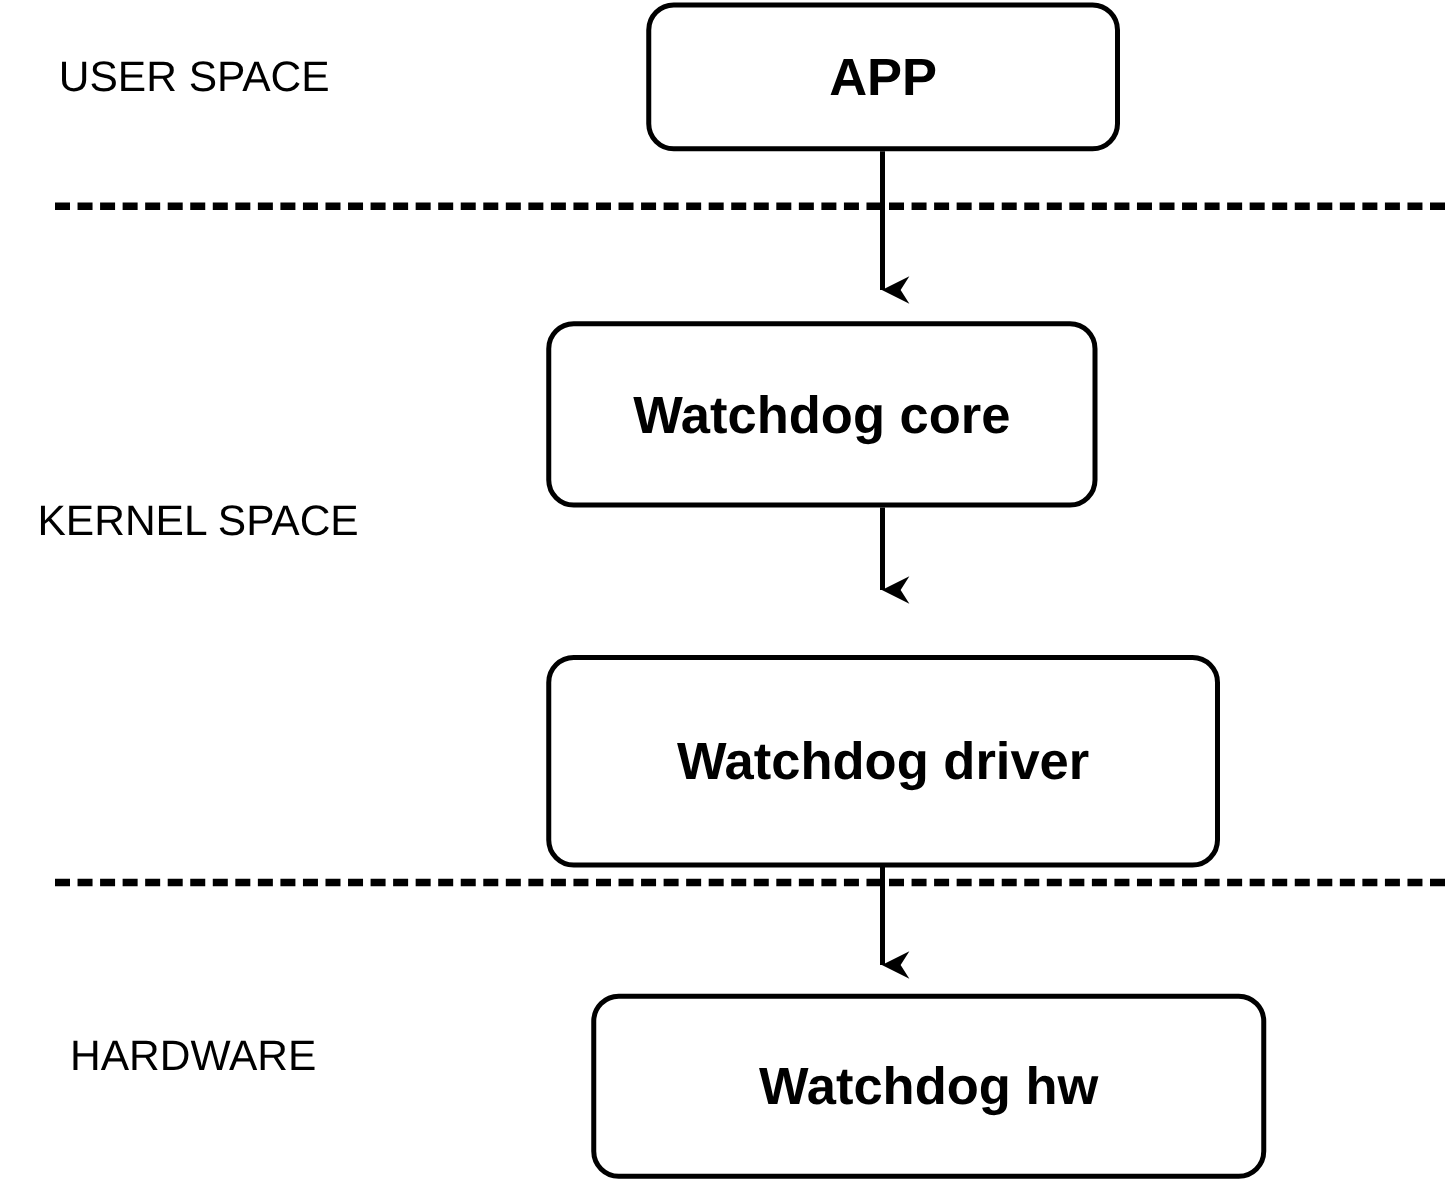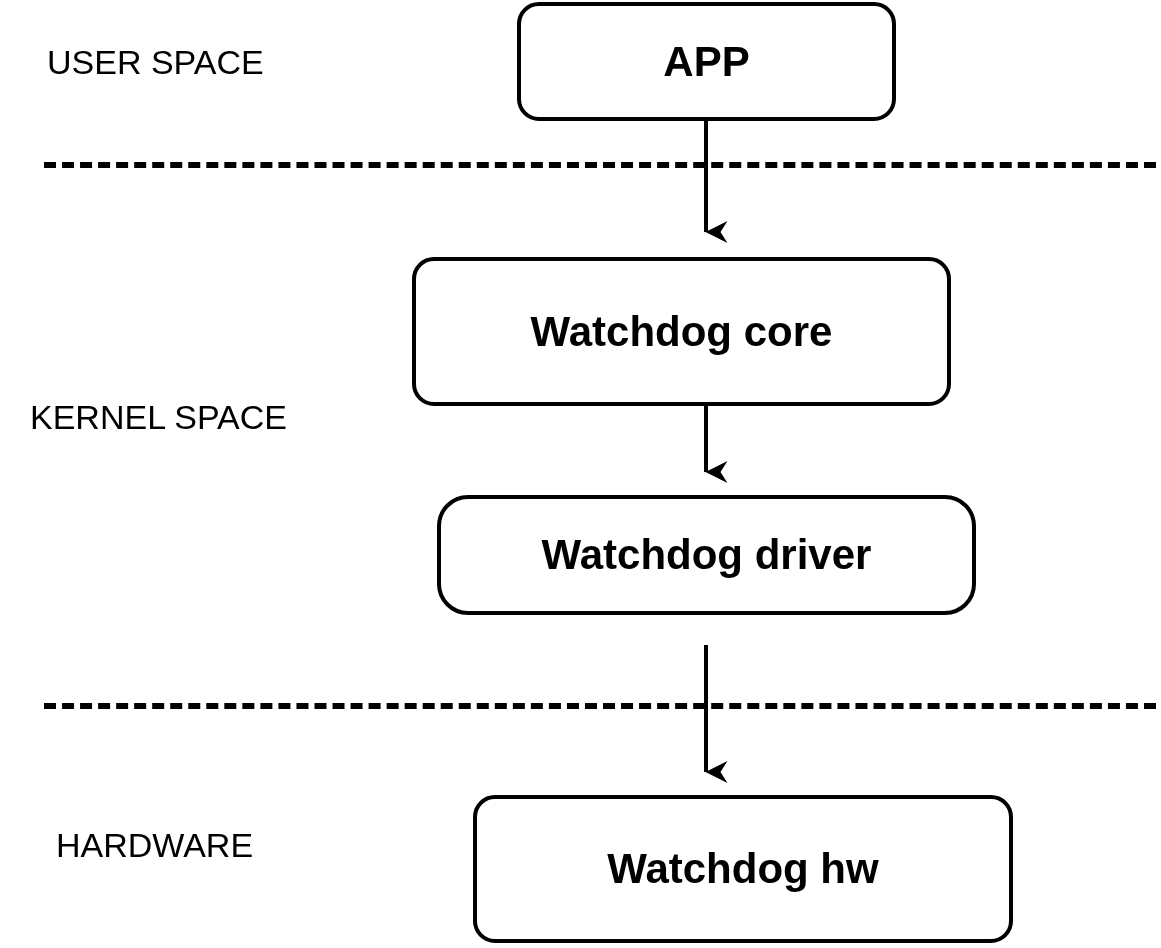--- a/index.html
+++ b/index.html
@@ -54,22 +54,22 @@
     display: flex;
     align-items: center;
     justify-content: center;
     color: #000000;
     font-size: 42px;
     font-weight: 700;
     line-height: 1;
     white-space: nowrap;
   }
   #node-app    { left: 517px; top: 2px;   width: 379px; height: 119px; }
-  #node-core   { left: 412px; top: 257px; width: 539px; height: 149px; }
-  #node-driver { left: 437px; top: 495px; width: 539px; height: 120px; border-radius: 31px; }
+  #node-core   { left: 437px; top: 257px; width: 441px; height: 149px; }
+  #node-driver { left: 437px; top: 524px; width: 539px; height: 170px; }
   #node-hw     { left: 437px; top: 795px; width: 540px; height: 148px; margin-left: 36px; }
 
   
   .connector {
     position: absolute;
     left: 0;
     top: 0;
     width: 1161px;
     height: 948px;
     pointer-events: none;

